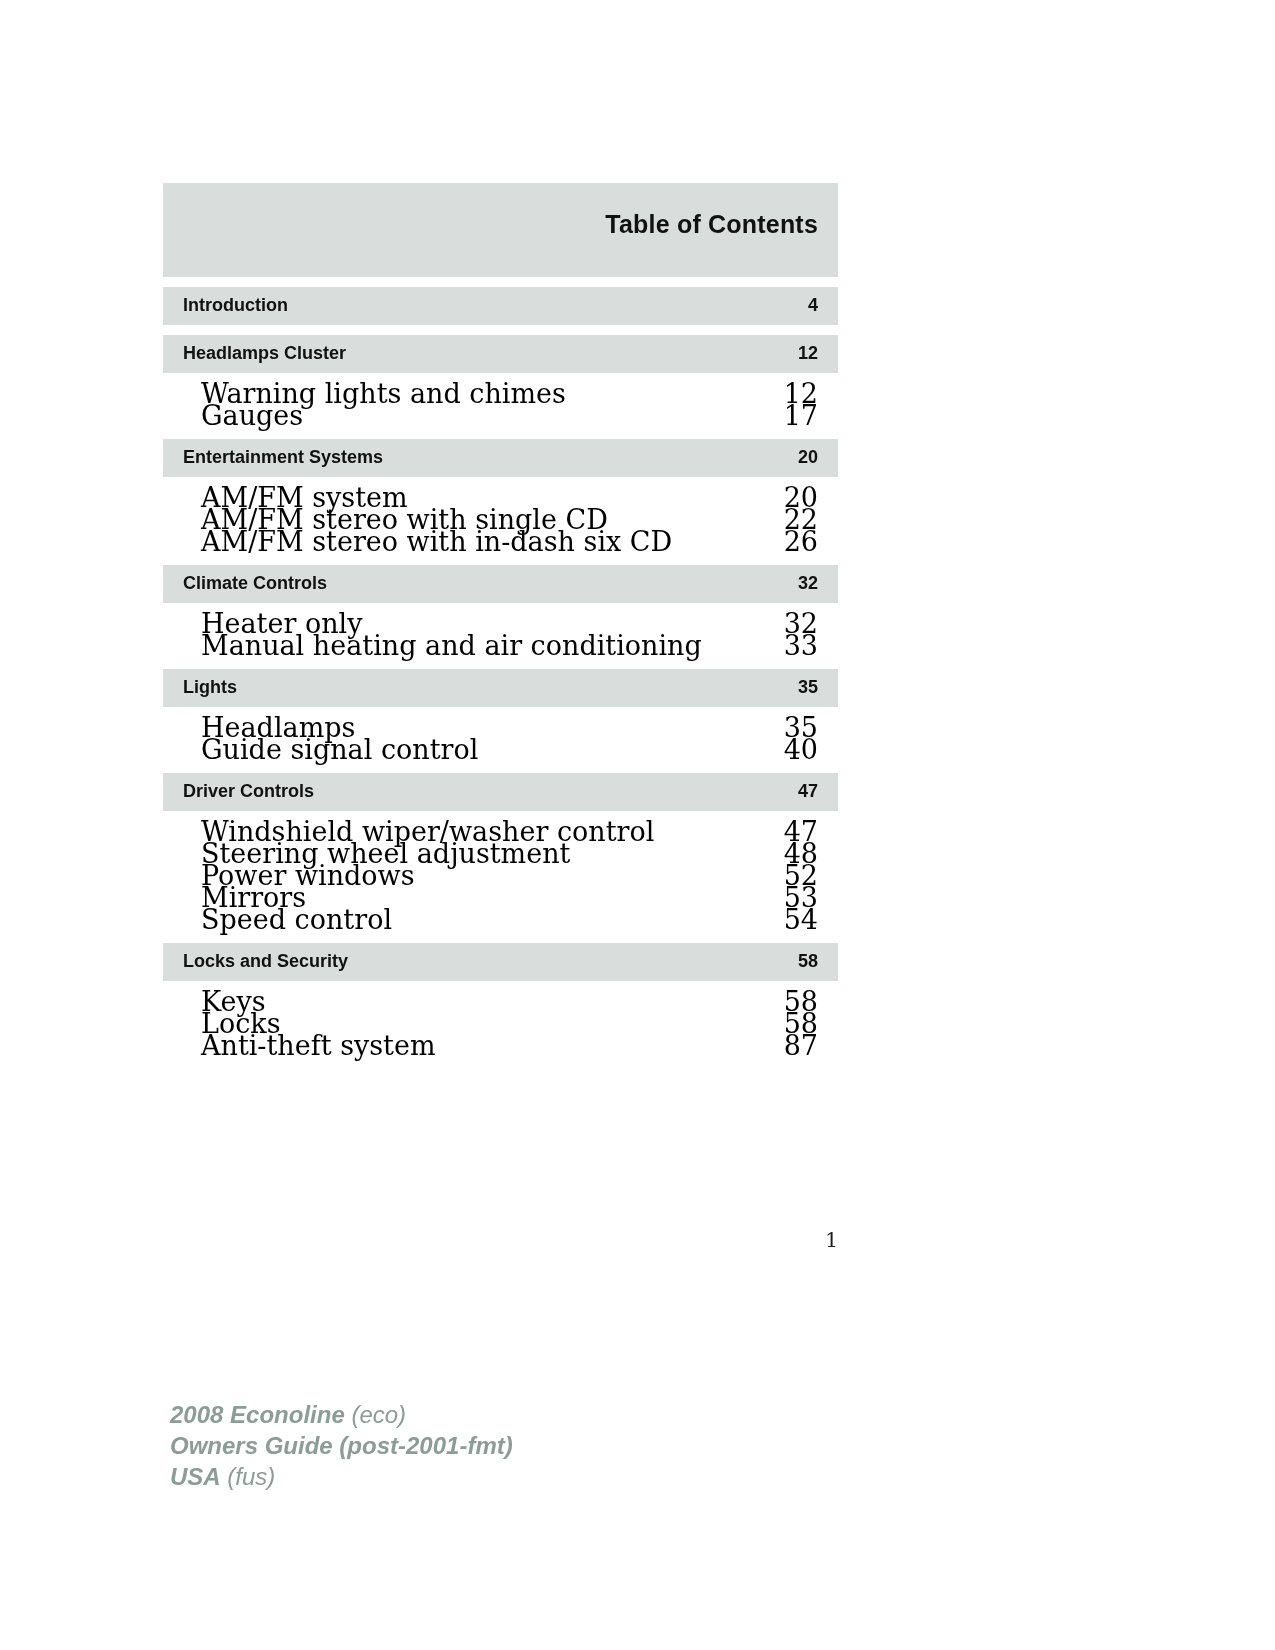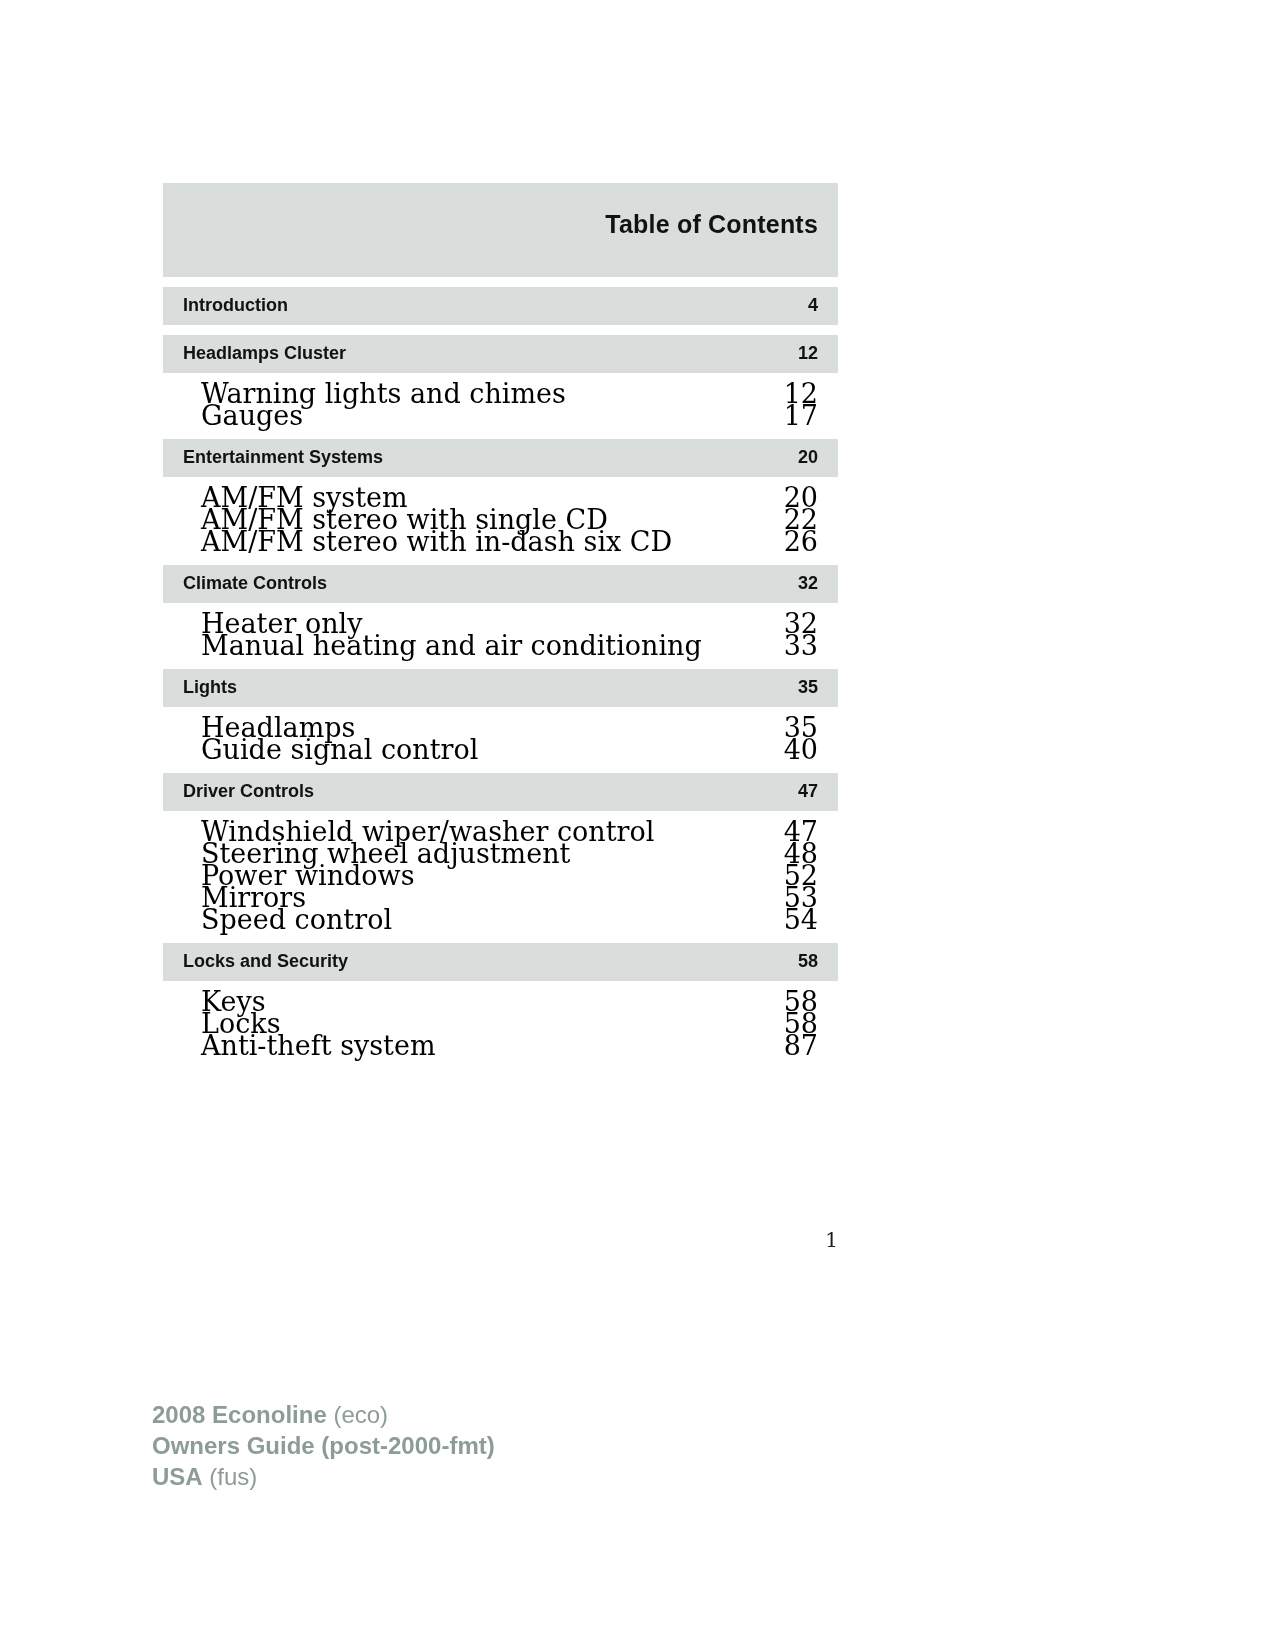--- a/index.html
+++ b/index.html
@@ -68,26 +68,27 @@
     left: 163px;
     top: 1228px;
     width: 675px;
     text-align: right;
     font-family: "DejaVu Serif", "Liberation Serif", serif;
     font-size: 20px;
     color: #1c1c1c;
   }
   .footer {
     position: absolute;
-    left: 152px;
+    left: 170px;
     top: 1399px;
     width: 675px;
     color: var(--footer-color, #8c9c97);
     font-size: 24px;
     line-height: 31px;
+    font-style: italic;
   }
   .footer .f-bold { font-weight: bold; }
   .footer .f-light { font-weight: normal; }
 </style>
 </head>
 <body>
 
 <div class="sheet">
   <div class="content">
     <div class="toc-header">
@@ -206,21 +207,21 @@
   </div>
 
   <div class="page-num">1</div>
 
   <div class="footer">
     <div>
       <span class="f-bold">2008 Econoline</span>
       <span class="f-light">(eco)</span>
     </div>
     <div>
-      <span class="f-bold">Owners Guide (post-2000-fmt)</span>
+      <span class="f-bold">Owners Guide (post-2001-fmt)</span>
       <span class="f-light"></span>
     </div>
     <div>
       <span class="f-bold">USA</span>
       <span class="f-light">(fus)</span>
     </div>
   </div>
 </div>
 
 </body></html>

